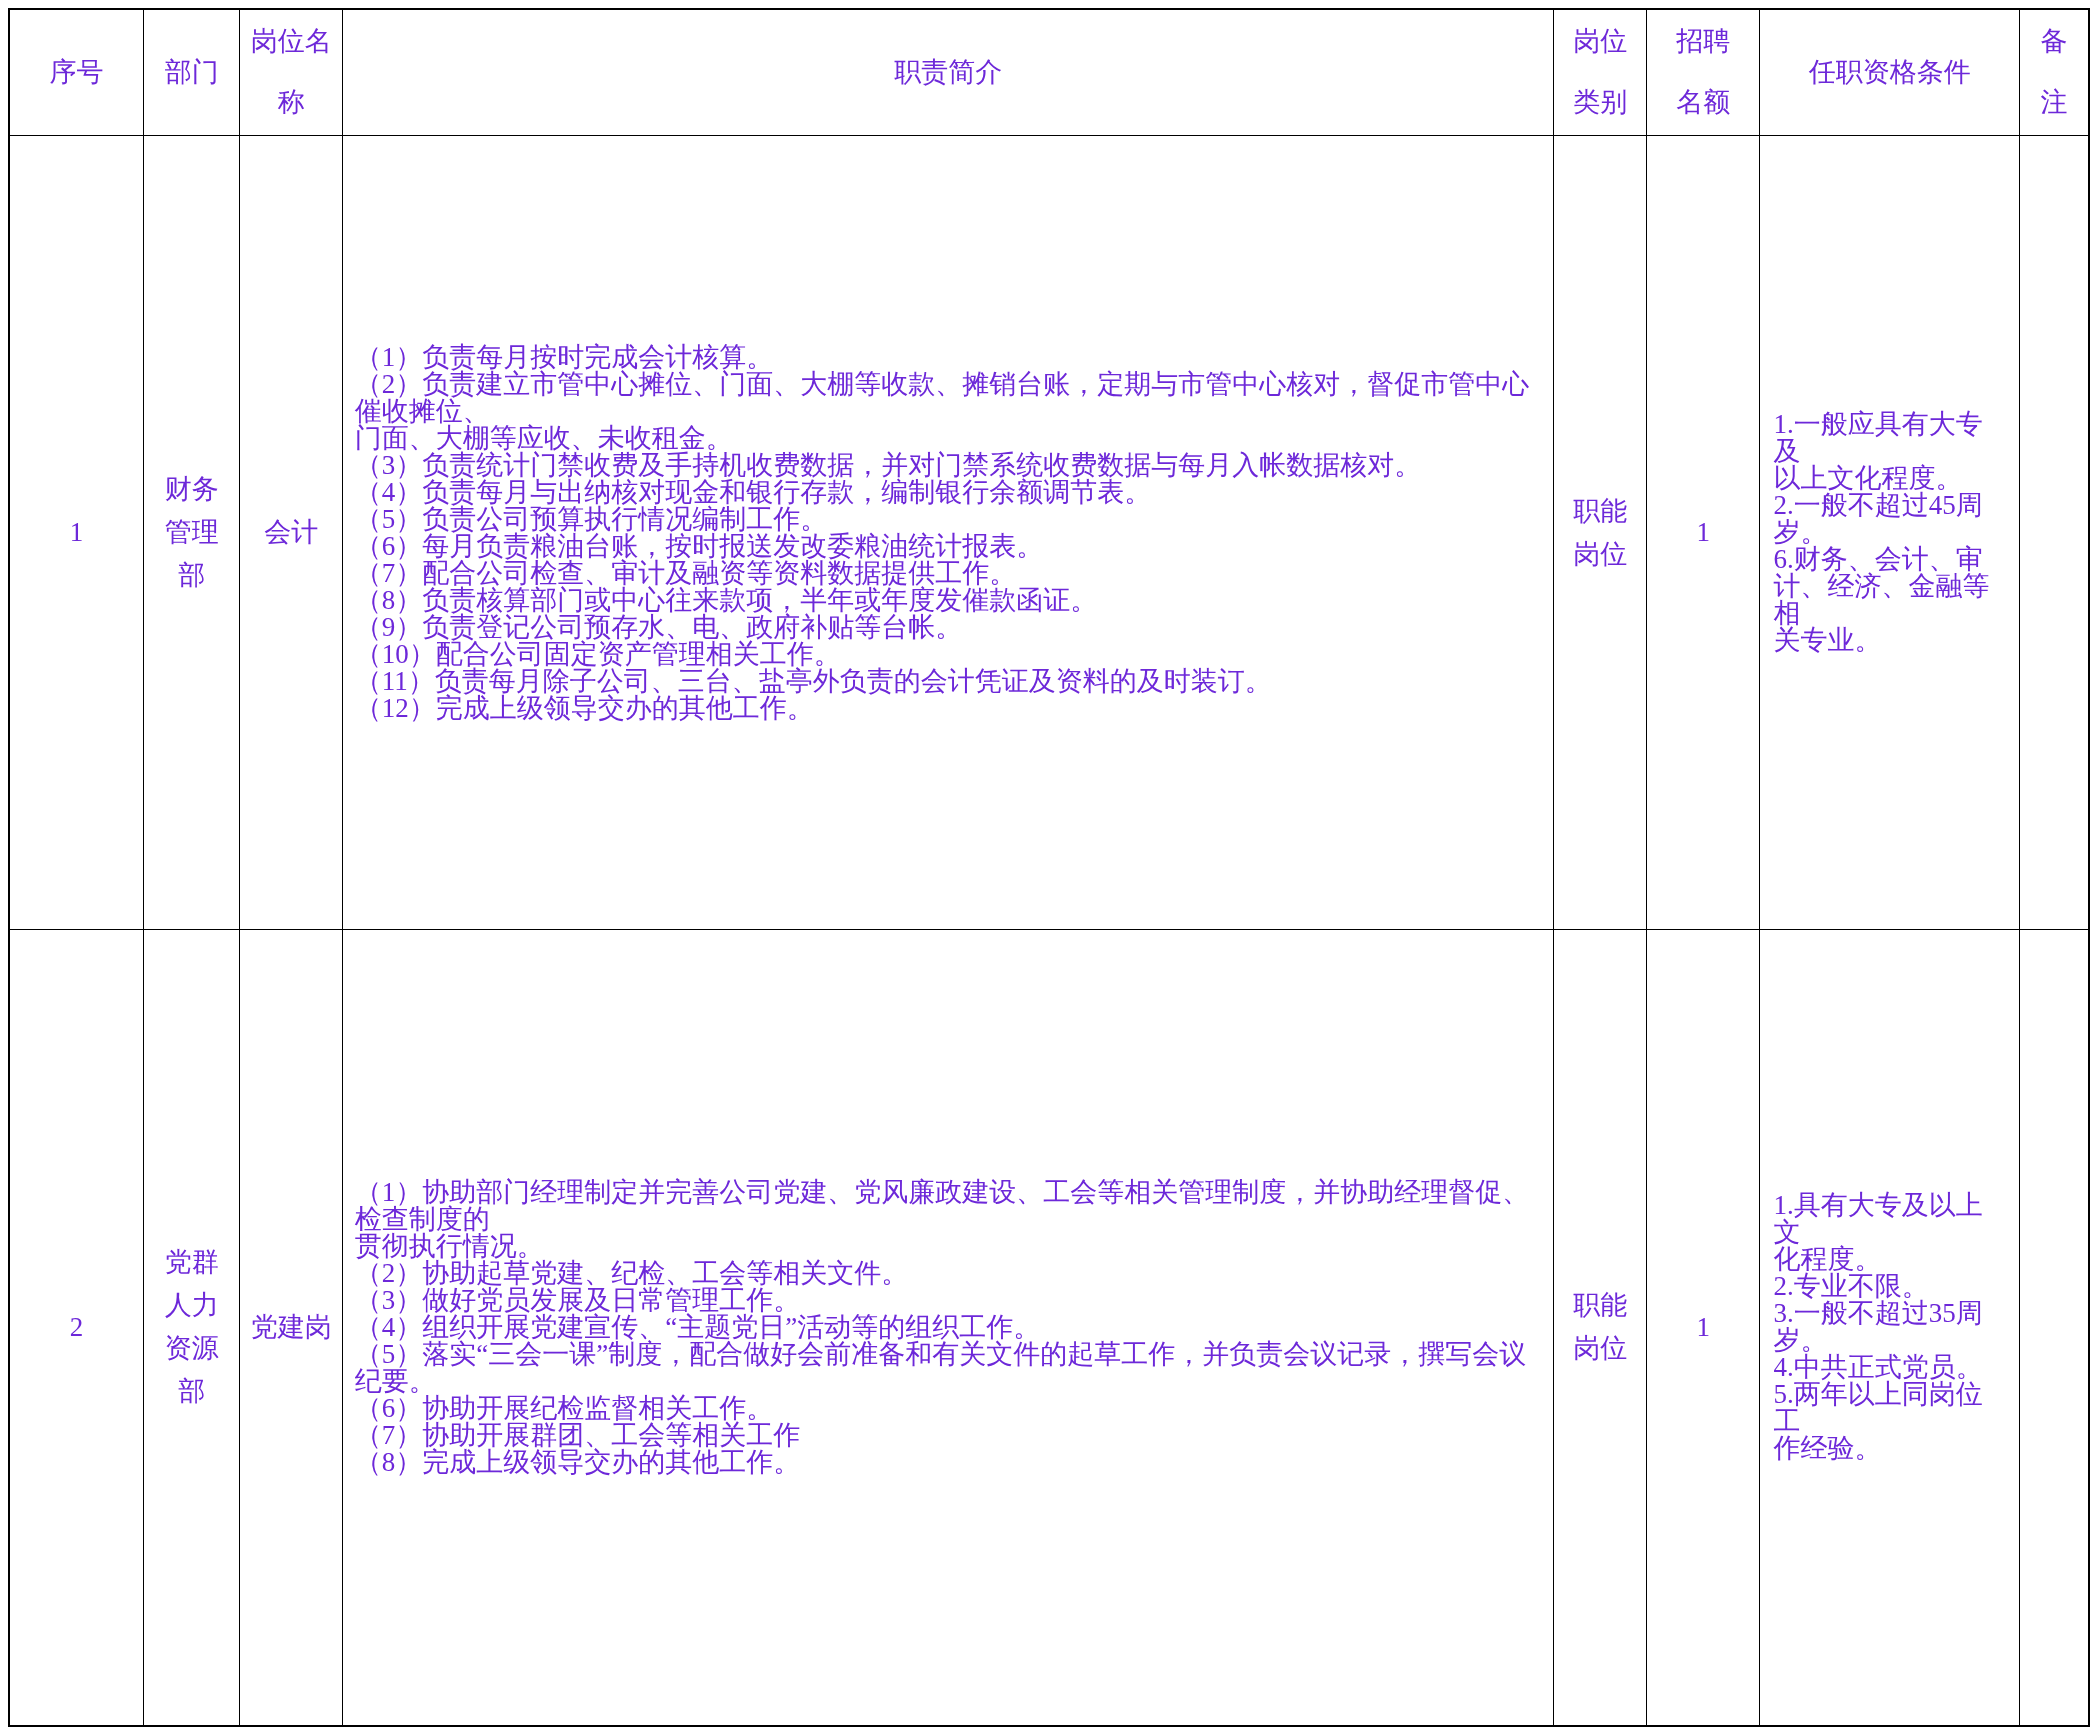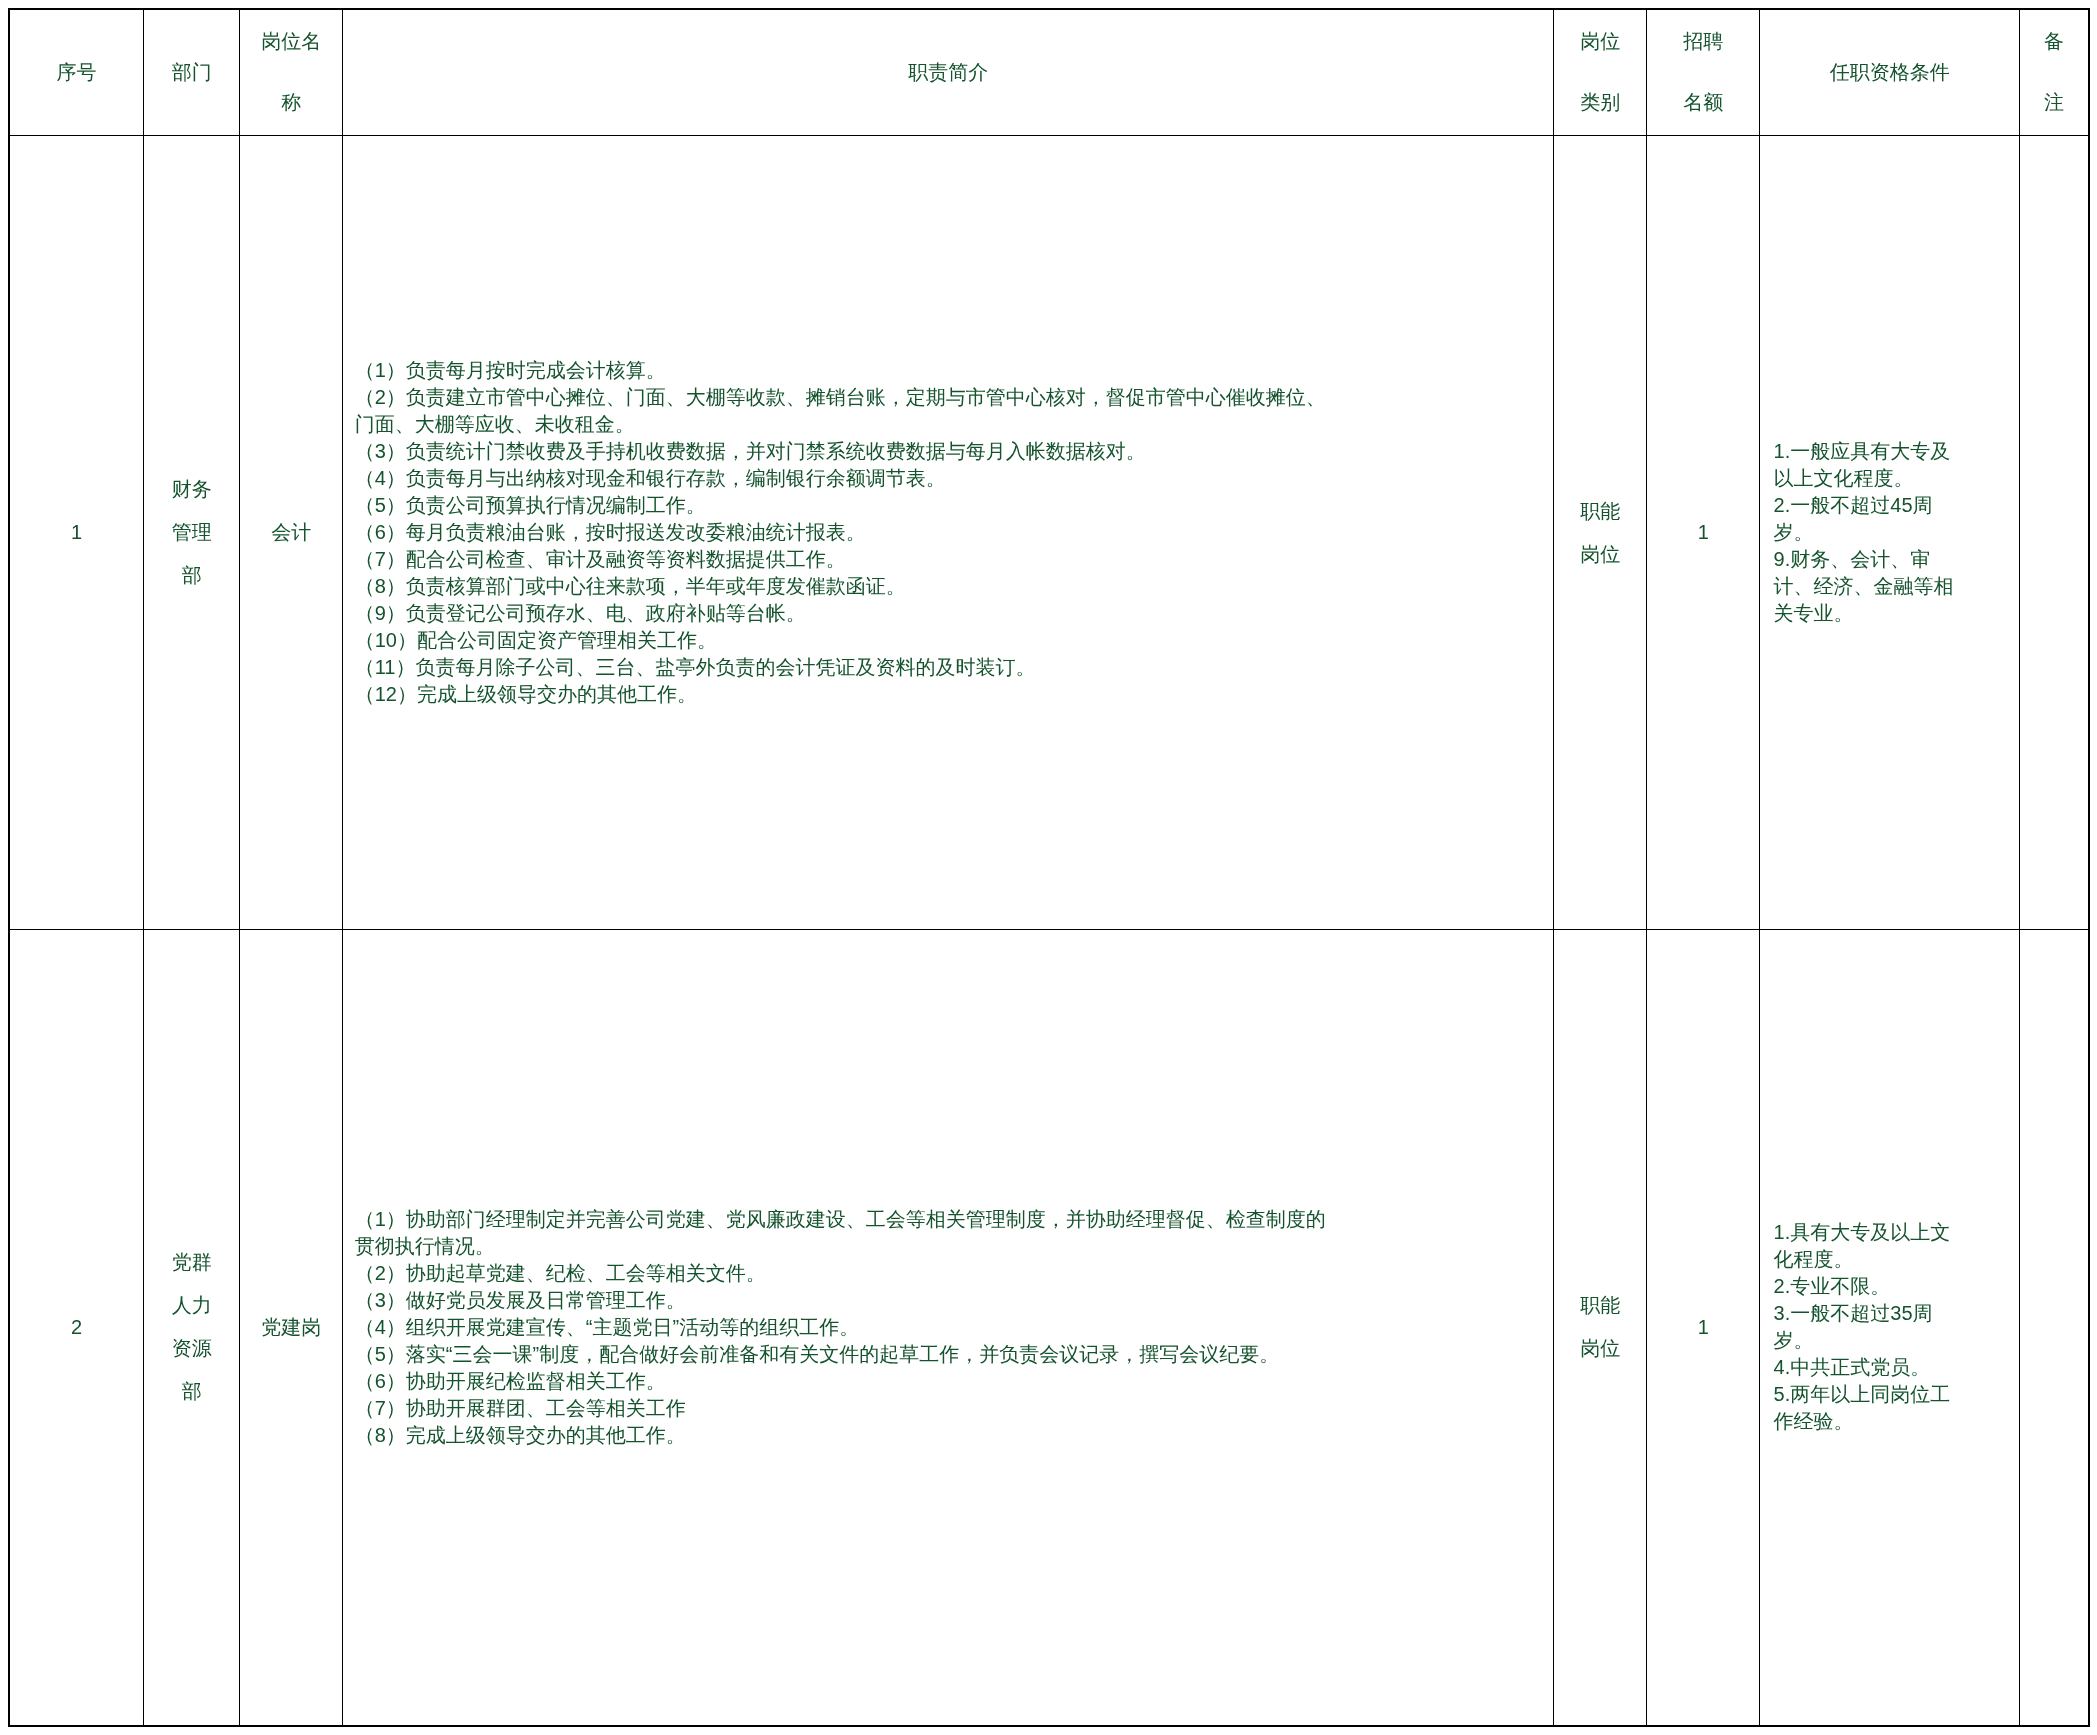--- a/index.html
+++ b/index.html
@@ -16,24 +16,24 @@
     border:2.9px solid #000;
     width:2082px;
   }
   th,td{
     border:1.9px solid #000;
     font-weight:normal;
     vertical-align:middle;
     text-align:center;
     white-space:pre-line;
     padding:0;
-    font-size:20px;
+    font-size:27px;
     overflow:hidden;
-    font-family:Liberation Sans, sans-serif;
-    color:#14532d;
+    font-family:Liberation Serif, serif;
+    color:#6d28d9;
   }
   thead th{line-height:61px;}
   tbody td{line-height:27px;}
   tr.header-row{height:127px;}
   tr.row-1{height:794px;}
   tr.row-2{height:796px;}
   td.duties-cell{text-align:left;padding:0 11.5px;}
   td.quals-cell{text-align:left;padding:0 13.4px;}
   td.spread{line-height:43px;}
 </style>
@@ -88,21 +88,21 @@
 （10）配合公司固定资产管理相关工作。
 （11）负责每月除子公司、三台、盐亭外负责的会计凭证及资料的及时装订。
 （12）完成上级领导交办的其他工作。</td>
         <td class="spread">职能
 岗位</td>
         <td>1</td>
         <td class="quals-cell">1.一般应具有大专及
 以上文化程度。
 2.一般不超过45周
 岁。
-9.财务、会计、审
+6.财务、会计、审
 计、经济、金融等相
 关专业。</td>
         <td></td>
       </tr>
       <tr class="row-2">
         <td>2</td>
         <td class="spread">党群
 人力
 资源
 部</td>

